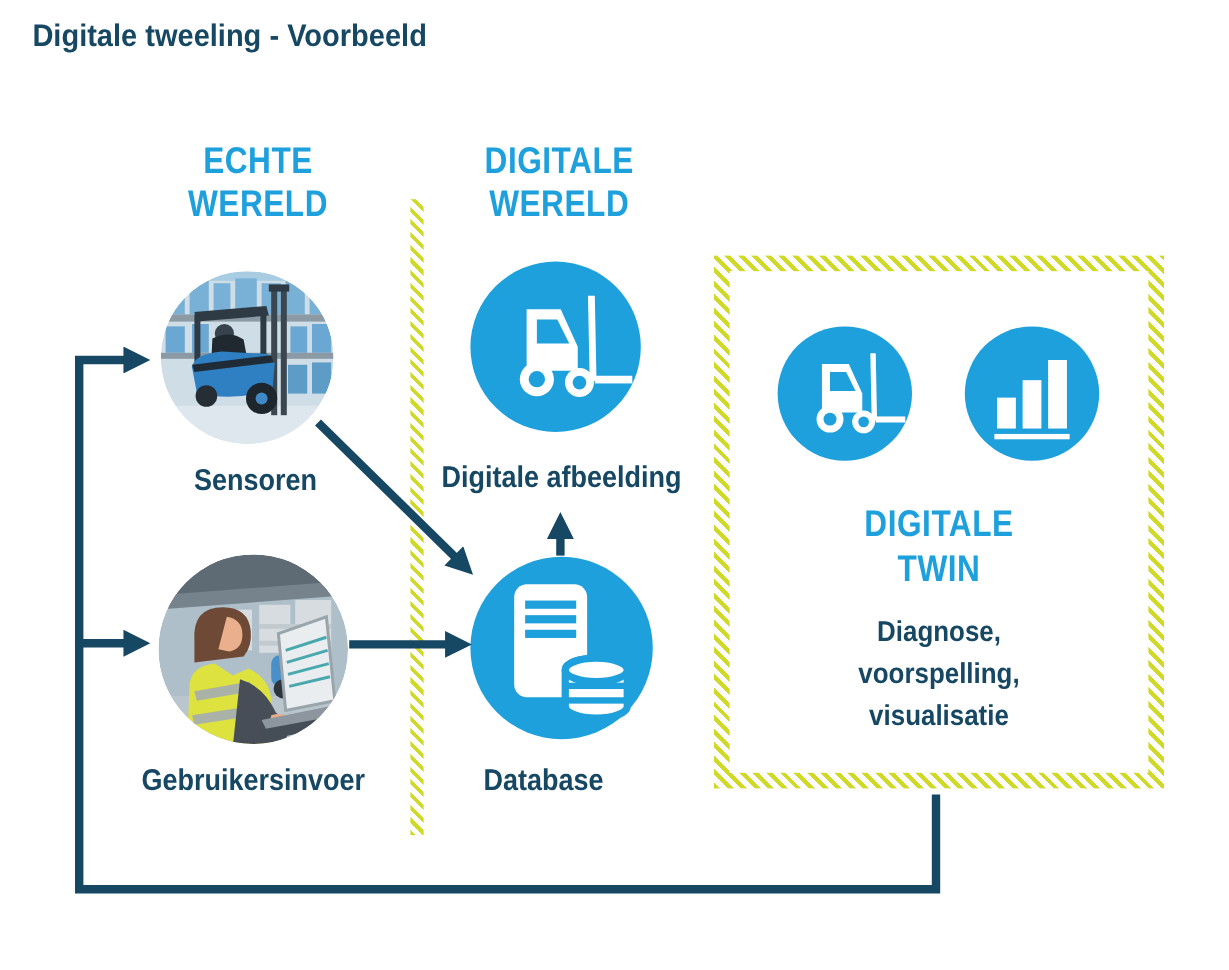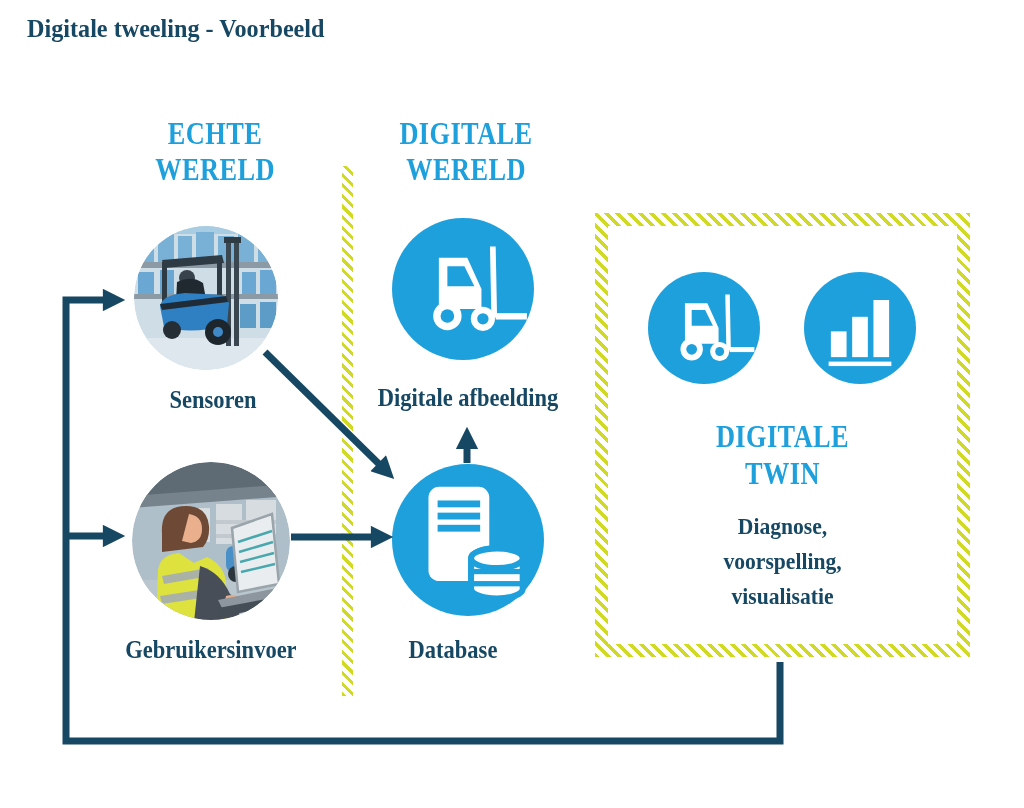--- a/index.html
+++ b/index.html
@@ -1,18 +1,18 @@
 <!DOCTYPE html>
 <html><head>
 <meta charset="utf-8">
 <style>
   html,body{margin:0;padding:0;background:#fff;}
   #canvas{
     position:relative;width:1024px;height:808px;background:#ffffff;
-    font-family:Liberation Serif, serif;overflow:hidden;
+    font-family:Liberation Sans, sans-serif;overflow:hidden;
   }
   .title{
     position:absolute;left:27px;top:14px;
     font-size:26px;font-weight:700;color:#164763;
     transform:scaleX(.93);transform-origin:left center;white-space:nowrap;
   }
   .col-heading{
     position:absolute;width:220px;text-align:center;
     font-size:31px;line-height:36px;font-weight:700;color:#1ea0dc;
     transform:scaleX(.85);transform-origin:center;letter-spacing:.5px;

